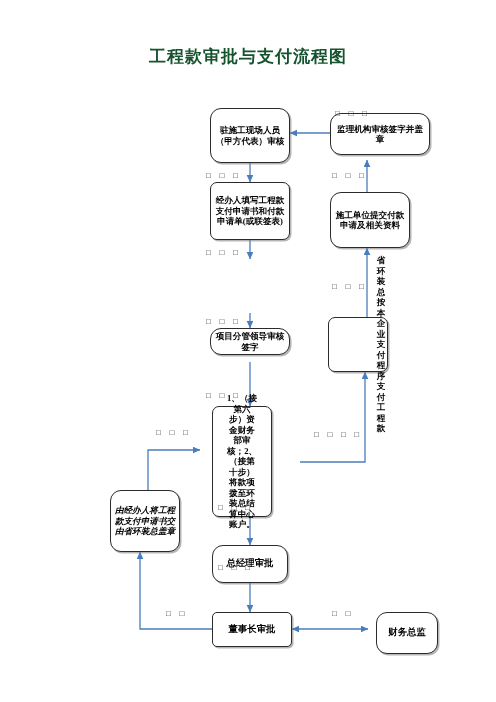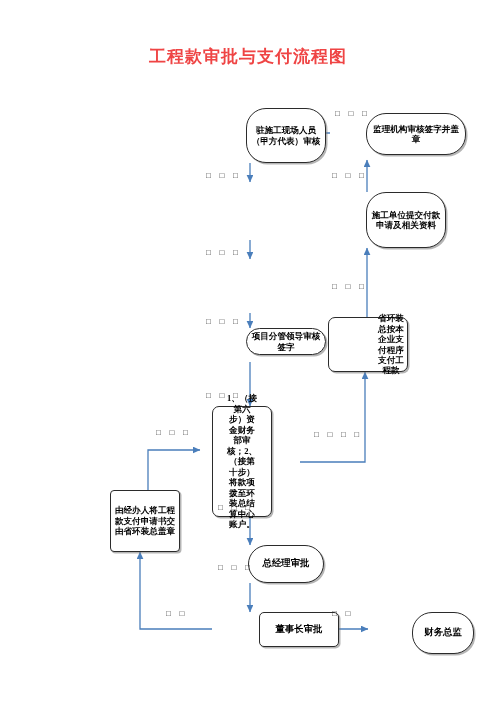--- a/index.html
+++ b/index.html
@@ -23,21 +23,21 @@
   #title {
     position: absolute;
     left: 0;
     top: 45px;
     width: 496px;
     text-align: center;
     font-size: 17px;
     font-weight: bold;
     letter-spacing: 1px;
     font-family: "Liberation Serif", "DejaVu Serif", serif;
-    color: #ef4444;
+    color: #14532d;
   }
   svg#wires {
     position: absolute;
     left: 0;
     top: 0;
     width: 496px;
     height: 702px;
     pointer-events: none;
   }
   .node {
@@ -53,24 +53,24 @@
     font-weight: bold;
     color: #000000;
     box-shadow: 1.5px 1.5px 0 rgba(120,120,120,0.55);
   }
   .node span {
     display: block;
     line-height: 1.22;
     padding: 0 2px;
     word-break: break-all;
   }
-  .r-lg { border-radius: 20px; margin-left: 36px; }
+  .r-lg { border-radius: 11px; }
   .r-sm { border-radius: 7px; }
-  .r-xs { border-radius: 5px; margin-left: 47px; }
-  .sq    { border-radius: 4px; }
+  .r-xs { border-radius: 5px; }
+  .sq    { border-radius: 11px; font-style: italic; }
   .f9  { font-size: 8.6px; }
   .f10 { font-size: 9.4px; }
   .steplabel {
     position: absolute;
     font-family: "Liberation Sans", "DejaVu Sans", sans-serif;
     font-size: 8px;
     color: #2b2b2b;
     letter-spacing: 3.2px;
     white-space: nowrap;
     line-height: 1;
@@ -121,27 +121,30 @@
   </svg>
 
   <div class="node r-lg f9" style="left:210px; top:108px; width:80px; height:55px;">
     <span>驻施工现场人员（甲方代表）审核</span>
   </div>
 
   <div class="node r-lg f9" style="left:330px; top:113px; width:100px; height:42px;">
     <span>监理机构审核签字并盖章</span>
   </div>
 
+  <div class="node r-sm f9" style="left:210px; top:182px; width:80px; height:58px;">
+    <span>经办人填写工程款支付申请书和付款申请单(或联签表)</span>
+  </div>
 
   <div class="node r-lg f9" style="left:330px; top:192px; width:80px; height:56px;">
     <span>施工单位提交付款申请及相关资料</span>
   </div>
 
 
-  <div class="node r-sm f9" style="left:328px; top:317px; width:80px; height:55px;padding-left:46px;">
+  <div class="node r-sm f9" style="left:328px; top:317px; width:60px; height:55px;padding-left:46px;">
     <span>省环装总按本企业支付程序支付工程款</span>
   </div>
 
   <div class="node r-lg f9" style="left:210px; top:328px; width:80px; height:27px;">
     <span>项目分管领导审核签字</span>
   </div>
 
   <div class="node r-sm f9" style="left:212px; top:406px; width:60px; height:111px; padding:0 11px;">
     <span>1、（接第六步）资金财务部审核；2、（接第十步）将款项拨至环装总结算中心账户。</span>
   </div>

